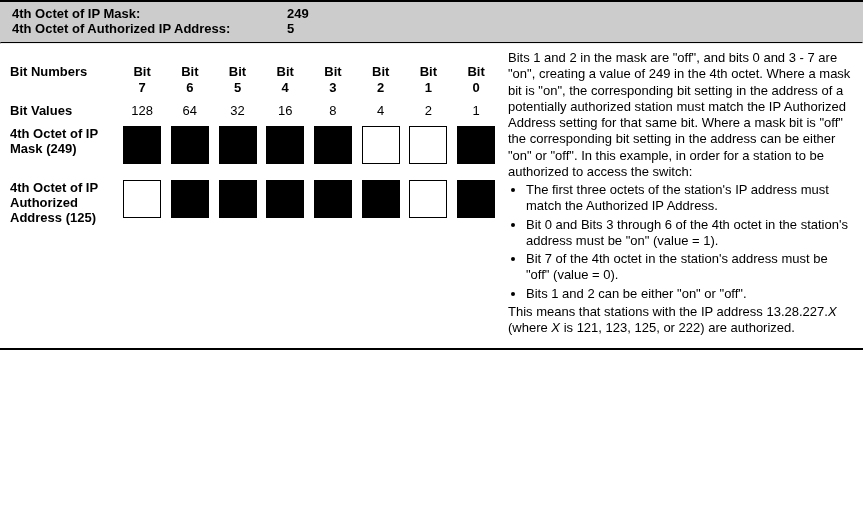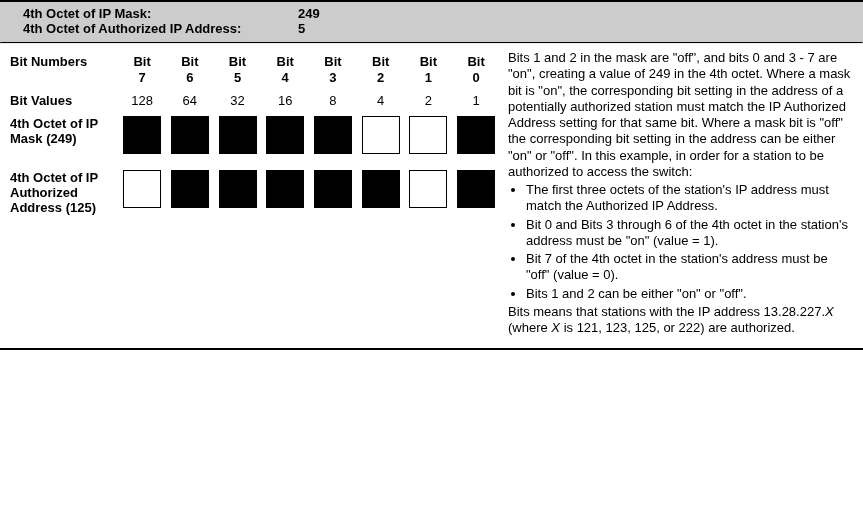--- a/index.html
+++ b/index.html
@@ -12,41 +12,42 @@
     width: 863px;
     background: #fff;
   }
   .wrap {
     border-top: 2px solid #000;
     border-bottom: 2px solid #000;
     width: 863px;
   }
   .header {
     background: #cccccc;
-    padding: 4px 10px 6px 23px;
+    padding: 4px 10px 6px 12px;
     font-weight: bold;
   }
   .header .row { display: flex; }
   .header .label { width: 275px; }
   .divider {
     border-top: 1px solid #000;
     margin: 0;
   }
   .content {
     display: flex;
     padding: 6px 10px 10px 10px;
   }
   .left {
     width: 490px;
     flex-shrink: 0;
   }
   table.bits {
     border-collapse: separate;
     border-spacing: 0;
     width: 100%;
+    margin-top: 10px;
   }
   table.bits th {
     text-align: left;
     font-weight: bold;
     vertical-align: top;
     padding: 4px 4px 4px 0;
     width: 110px;
     font-size: 13px;
   }
   table.bits td {
@@ -153,18 +154,18 @@
 
     <div class="right">
       <p>Bits 1 and 2 in the mask are "off", and bits 0 and 3 - 7 are "on", creating a value of 249 in the 4th octet. Where a mask bit is "on", the corresponding bit setting in the address of a potentially authorized station must match the IP Authorized Address setting for that same bit. Where a mask bit is "off" the corresponding bit setting in the address can be either "on" or "off". In this example, in order for a station to be authorized to access the switch:</p>
       <ul>
         <li>The first three octets of the station's IP address must match the Authorized IP Address.</li>
         <li>Bit 0 and Bits 3 through 6 of the 4th octet in the station's address must be "on" (value = 1).</li>
         <li>Bit 7 of the 4th octet in the station's address must be "off" (value = 0).</li>
         <li>Bits 1 and 2 can be either "on" or "off".</li>
       </ul>
       <p>
-        <span>Bits means that stations with the IP address 13.28.227.</span><span class="italic">X</span><span> (where </span><span class="italic">X</span><span> is 121, 123, 125, or 222) are authorized.</span>
+        <span>This means that stations with the IP address 13.28.227.</span><span class="italic">X</span><span> (where </span><span class="italic">X</span><span> is 121, 123, 125, or 222) are authorized.</span>
       </p>
     </div>
 
   </div>
 </div>
 
 </body></html>

